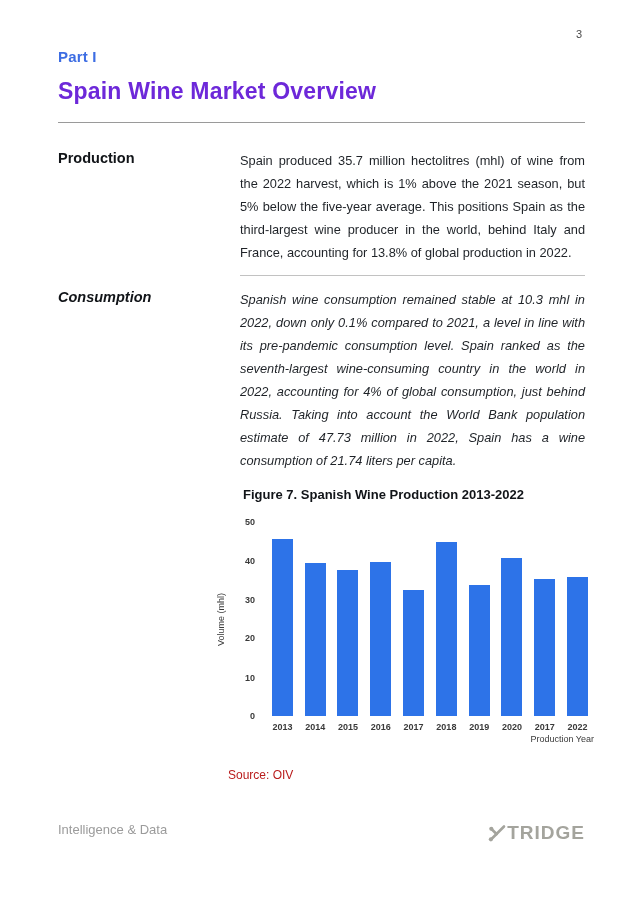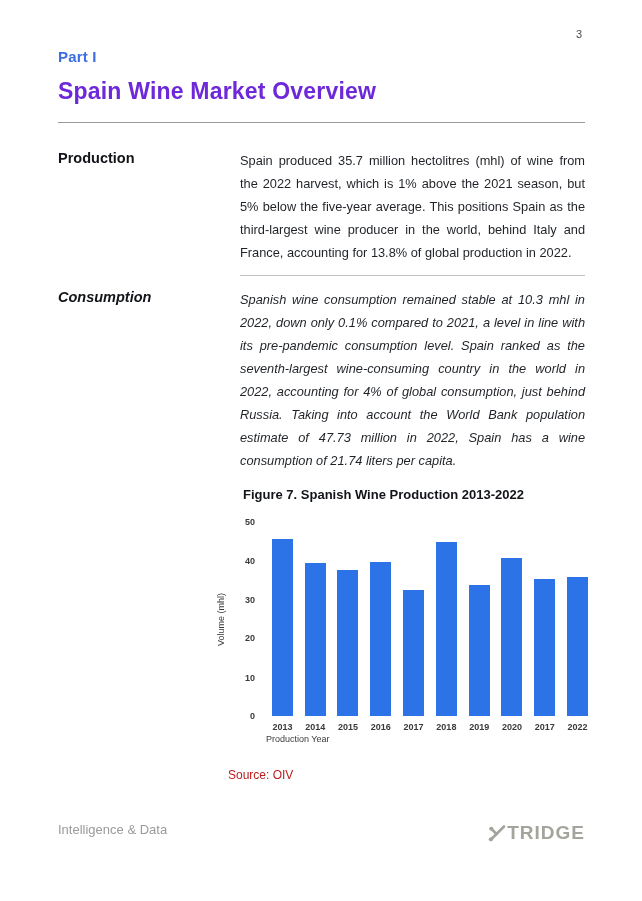--- a/index.html
+++ b/index.html
@@ -81,21 +81,21 @@
     font-weight:bold;
   }
   .bar { width:21px; background:#2d73e8; }
   .x-tick-label {
     position:absolute; top:100%; margin-top:6px;
     font-size:9px; color:#3a3a3a; white-space:nowrap;
   }
   .chart .xlabel {
     position:absolute; left:58px; top:240px; width:328px;
     margin-top:-14px;
-    text-align:left; font-size:9px; color:#3a3a3a;
+    text-align:right; font-size:9px; color:#3a3a3a;
   }
 
   .source-line { margin-left:170px; margin-top:20px; font-size:12px; color:#b91c1c; }
 
   .footer {
     position:absolute; left:58px; right:57px; bottom:57px;
     display:flex; justify-content:space-between; align-items:flex-start;
   }
   .footer-left { font-size:13px; color:#9b9b9b; }
   .brand { display:flex; align-items:center; color:#a4a49d; }

